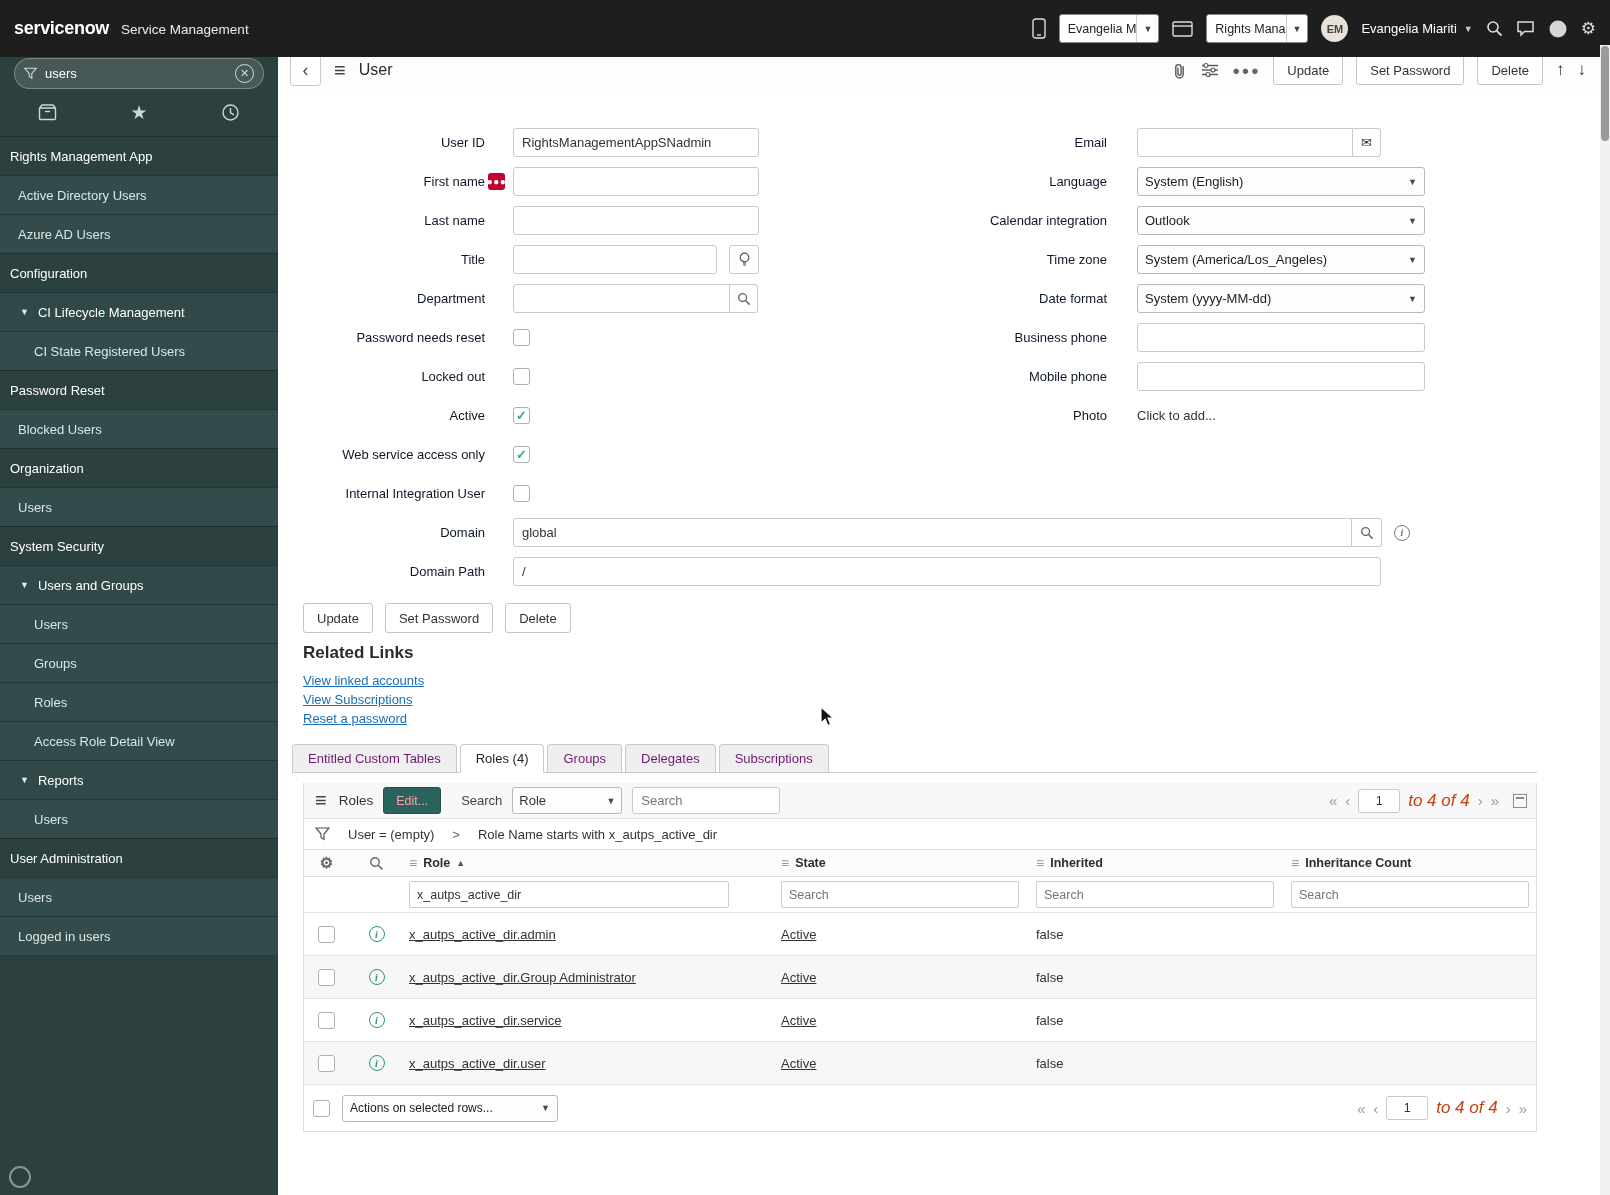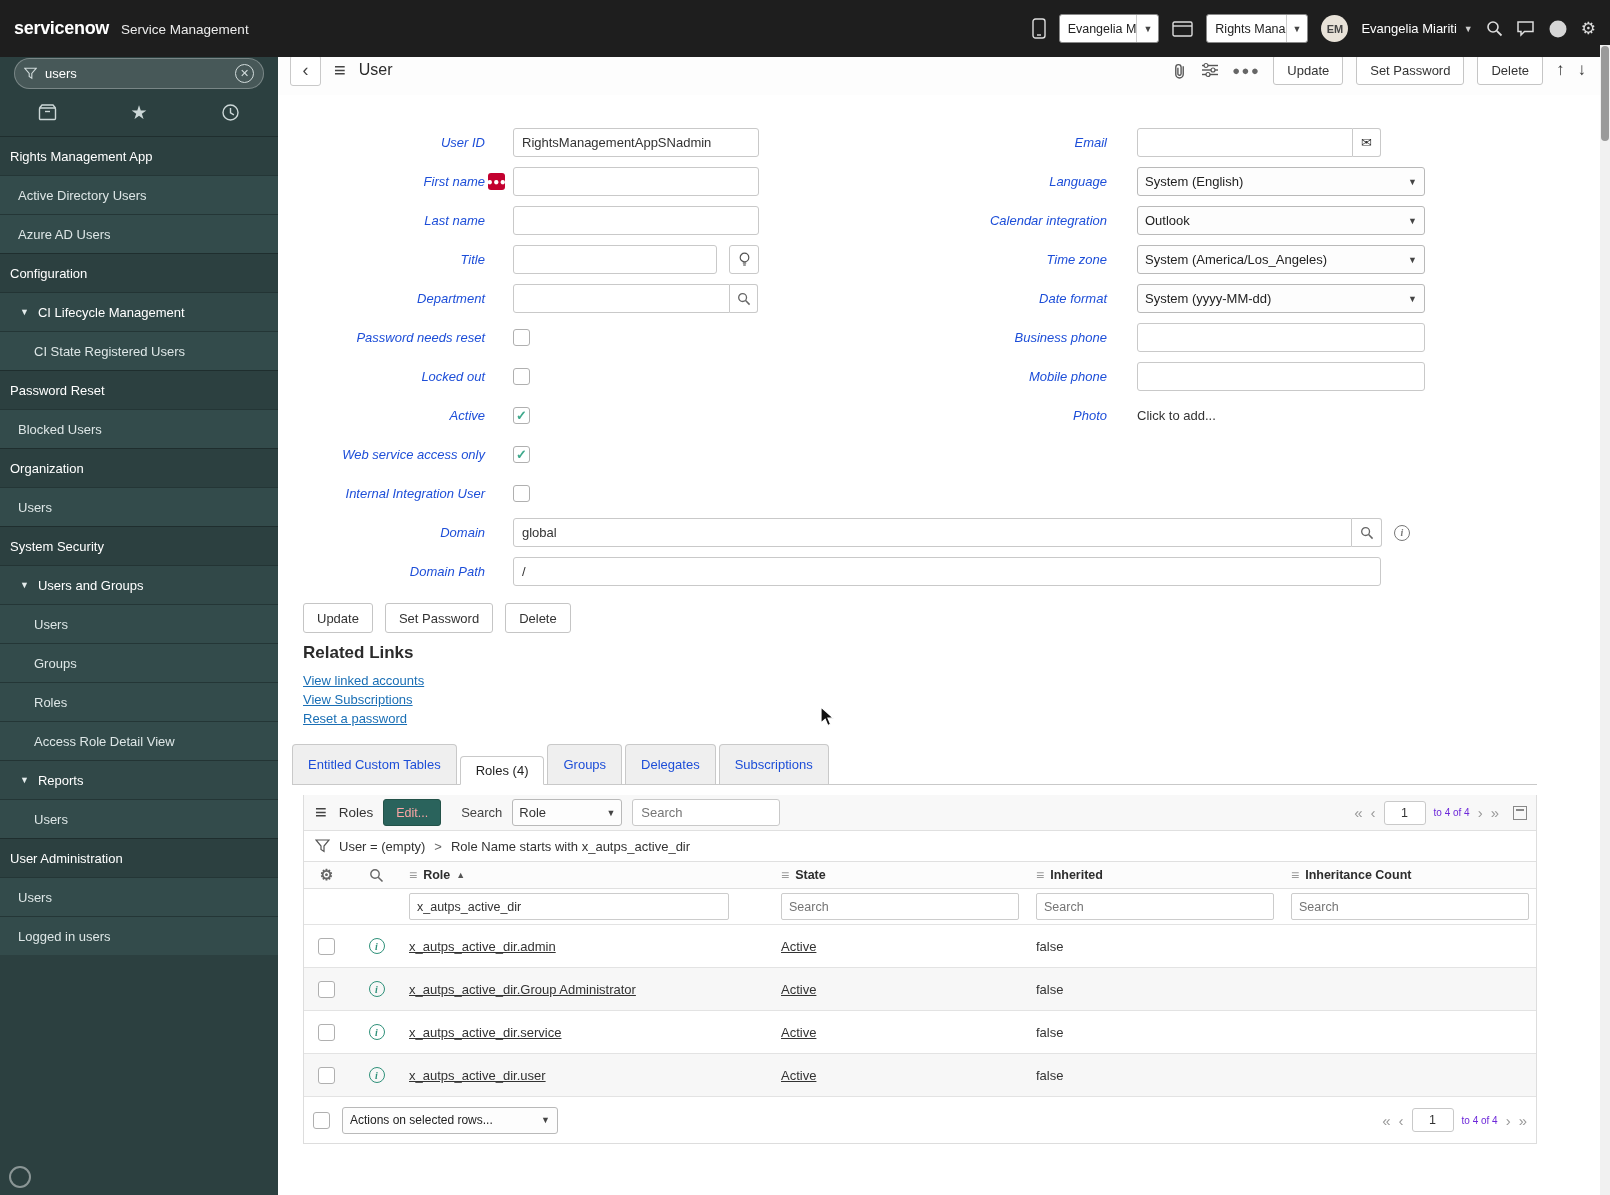--- a/index.html
+++ b/index.html
@@ -60,21 +60,21 @@
   .btn { height:30px; padding:0 13px; background:#fff; border:1px solid #c5c5c5; border-radius:3px;
     font-size:13px; color:#333; cursor:pointer; font-family:"Liberation Sans", sans-serif; }
   .dots { color:#666; font-size:13px; letter-spacing:1.5px; cursor:pointer; }
   .nav-arrow { font-size:17px; color:#333; cursor:pointer; }
 
   
   .form-area { padding:28px 0 0 14px; }
   .form-cols { display:flex; }
   .fcol-left { width:467px; flex:0 0 467px; }
   .frow { display:flex; align-items:center; height:39px; }
-  .flabel { flex:0 0 221px; padding-right:28px; text-align:right; color:#1d4ed8; font-size:13px;font-style:italic; }
+  .flabel { flex:0 0 221px; padding-right:28px; text-align:right; color:#0f172a; font-size:13px; }
   .fcol-right .flabel { flex:0 0 378px; padding-right:30px; }
   .fin { height:29px; border:1px solid #c9c9c9; border-radius:3px; padding:0 8px; font-size:13px; color:#333;
     font-family:"Liberation Sans", sans-serif; background:#fff; outline:none; }
   .w246 { width:246px; } .w244 { width:288px; } .w216 { width:216px; } .w217 { width:217px; }
   .w839 { width:839px; } .w868 { width:868px; }
   .fselect { height:29px; border:1px solid #b9b9b9; border-radius:3px; background:#fdfdfd; display:flex;
     align-items:center; justify-content:space-between; padding:0 7px; cursor:pointer; color:#222; }
   .fsel-caret { font-size:9px; color:#444; }
   .sq-btn { width:30px; height:29px; border:1px solid #c9c9c9; border-radius:3px; background:#fff;
     display:flex; align-items:center; justify-content:center; cursor:pointer; flex:0 0 auto; }
@@ -91,45 +91,45 @@
   .photo-text { color:#333; } .gap12 { margin-left:12px; }
 
   .form-buttons { display:flex; gap:12px; margin:12px 0 0 11px; }
 
   .related { margin:10px 0 0 11px; }
   .related h2 { font-size:17px; color:#2b2b2b; font-weight:bold; margin-bottom:8px; }
   .rlink { display:block; color:#1a6fb5; text-decoration:underline; font-size:13px; line-height:19px; cursor:pointer; width:max-content; }
 
   
   .tabs { margin-top:16px; border-bottom:1px solid #c9c9c9; width:1245px; display:flex; align-items:flex-end; padding-left:0; }
-  .tab { display:inline-flex; align-items:center; height:40px; padding:0 15px; margin-right:3px;
+  .tab { display:inline-flex; align-items:center; height:28px; padding:0 15px; margin-right:3px;
     background:#efefef; border:1px solid #c9c9c9; border-bottom:none; border-radius:4px 4px 0 0;
-    font-size:13px; color:#1d4ed8; cursor:pointer; }
+    font-size:13px; color:#701a75; cursor:pointer; }
   .tab.active { background:#fff; color:#222; margin-bottom:-1px; height:29px; border-bottom:1px solid #fff; }
 
   
   .list-panel { margin:10px 0 0 11px; width:1234px; border:1px solid #ddd; border-top:none; background:#fff; }
   .list-header { height:36px; background:#f8f8f8; border-bottom:1px solid #e0e0e0; display:flex; align-items:center;
     padding:0 9px; gap:10px; }
   .list-title { font-size:13.5px; color:#333; }
   .btn-primary { height:27px; padding:0 12px; background:#2a635c; color:#fca5a5; border:1px solid #235249;
     border-radius:3px; font-size:12.5px; cursor:pointer; font-family:"Liberation Sans", sans-serif; }
   .search-lbl { color:#444; margin-left:10px; }
   .hselect { height:27px; width:110px; border:1px solid #b9b9b9; border-radius:3px; background:#fdfdfd;
     display:flex; align-items:center; justify-content:space-between; padding:0 6px; cursor:pointer; }
   .hsearch { height:27px; width:148px; }
   .pagination { margin-left:auto; display:flex; align-items:center; gap:8px; color:#999; font-size:14px; }
   .pg-arrow { cursor:pointer; line-height:1; font-size:15px; }
   .pg-input { width:42px; height:24px; border:1px solid #c9c9c9; border-radius:3px; text-align:center;
     font-size:12.5px; color:#333; outline:none; font-family:"Liberation Sans", sans-serif; }
-  .pg-range { color:#6d28d9; font-size:10px; white-space:nowrap; }
+  .pg-range { color:#c2410c; font-size:17px; white-space:nowrap;font-style:italic; }
   .collapse-ico { width:14px; height:14px; border:1px solid #888; position:relative; margin-left:6px; cursor:pointer; }
   .collapse-ico::after { content:""; position:absolute; left:2px; right:2px; top:2px; height:2px; background:#888; }
 
-  .bc-row { height:30px; display:flex; align-items:center; gap:9px; padding:0 11px; font-size:13px; color:#333; }
+  .bc-row { height:30px; display:flex; align-items:center; gap:18px; padding:0 11px; font-size:13px; color:#333; }
   .bc-sep { color:#666; }
 
   .lrow { display:flex; align-items:center; }
   .cell { display:flex; align-items:center; }
   .c-check { flex:0 0 45px; justify-content:center; }
   .c-info  { flex:0 0 55px; justify-content:center; }
   .c-role  { flex:0 0 372px; padding-left:5px; }
   .c-state { flex:0 0 255px; padding-left:5px; }
   .c-inh   { flex:0 0 255px; padding-left:5px; }
   .c-count { flex:1; padding-left:5px; }

